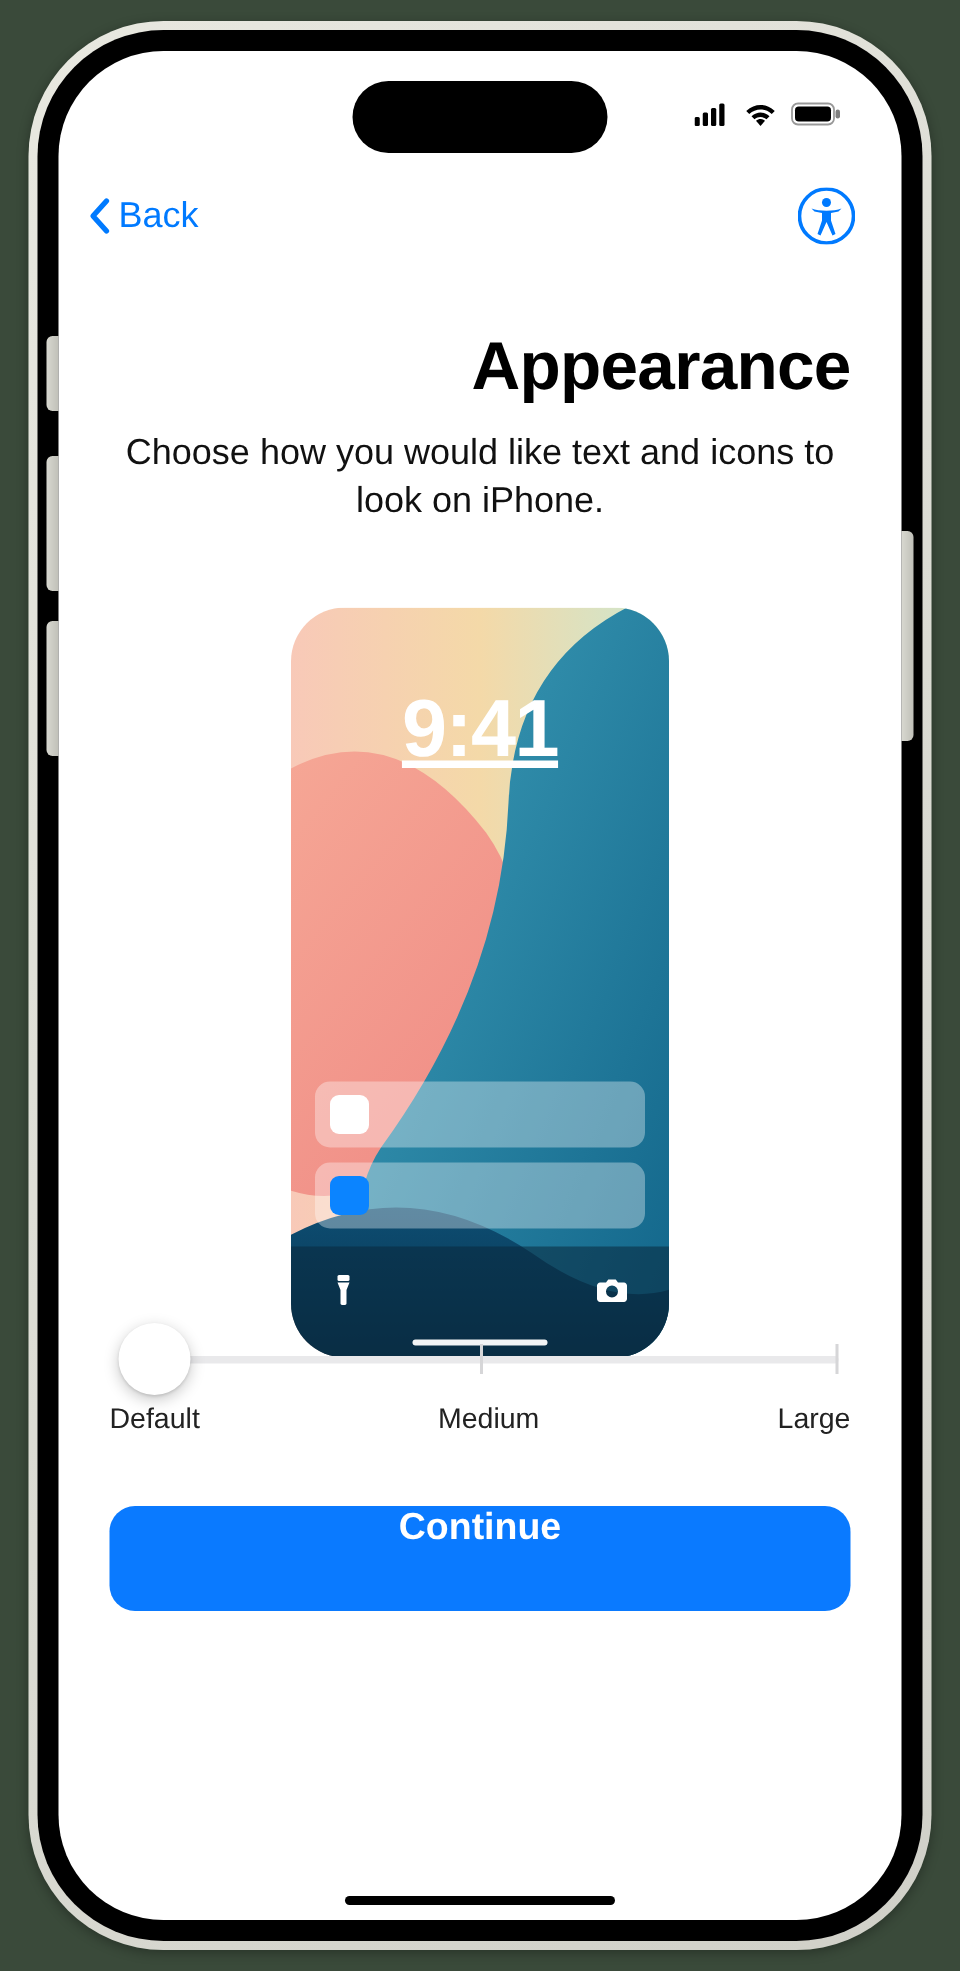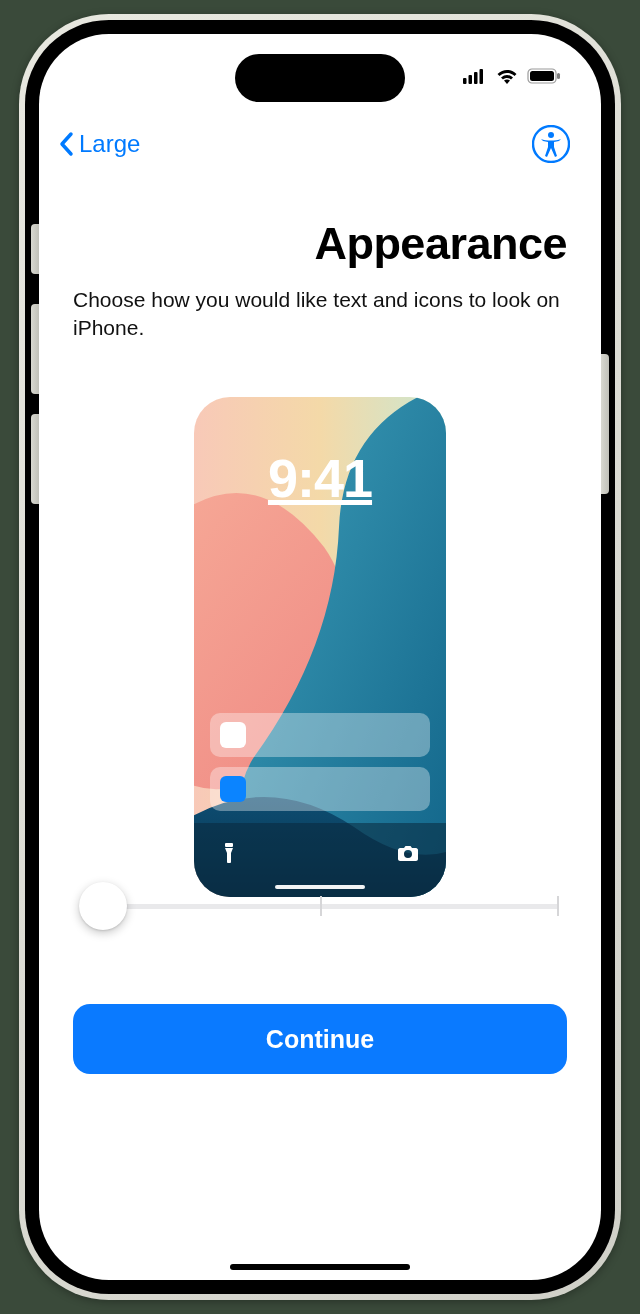--- a/index.html
+++ b/index.html
@@ -73,21 +73,21 @@
       justify-content: space-between;
       padding: 0 28px 0 18px;
     }
     .back-btn { display: flex; align-items: center; color: #007aff; font-size: 24px; cursor: pointer; }
     .back-btn svg { margin-right: 2px; }
     .accessibility-icon { width: 44px; height: 44px; display: flex; align-items: center; justify-content: center; cursor: pointer; }
 
     .content { position: absolute; top: 160px; left: 0; right: 0; bottom: 0; padding: 0 34px; }
 
     .title { font-size: 45px; font-weight: 700; text-align: right; margin-top: 24px; letter-spacing: -0.5px; }
-    .subtitle { font-size: 21px; margin-top: 16px; line-height: 1.35; color: #111; font-weight: 400; }
+    .subtitle { font-size: 24px; text-align: center; margin-top: 16px; line-height: 1.35; color: #111; font-weight: 400; }
 
     .preview-wrap { display: flex; justify-content: center; margin-top: 54px; }
     .preview {
       width: 252px;
       height: 500px;
       border-radius: 36px;
       overflow: hidden;
       position: relative;
     }
     .preview-bg { position: absolute; inset: 0; }
@@ -176,21 +176,21 @@
       position: absolute;
       left: 34px; right: 34px;
       top: 970px;
       height: 70px;
       background: #0a7aff;
       border-radius: 17px;
       color: #fff;
       font-size: 25px;
       font-weight: 600;
       display: flex;
-      align-items: center;
+      align-items: flex-start;
       justify-content: center;
       cursor: pointer;
     }
 
     .home-indicator {
       position: absolute;
       left: 50%;
       bottom: 10px;
       transform: translateX(-50%);
       width: 180px;
@@ -238,21 +238,21 @@
             </svg>
           </span>
         </div>
       </div>
 
       <div class="nav-bar">
         <div class="back-btn">
           <svg width="20" height="28" viewBox="0 0 20 28">
             <path d="M14 4 L5 14 L14 24" fill="none" stroke="#007aff" stroke-width="3.5" stroke-linecap="round" stroke-linejoin="round"></path>
           </svg>
-          <span>Large</span>
+          <span>Back</span>
         </div>
         <div class="accessibility-icon">
           <svg width="38" height="38" viewBox="0 0 38 38">
             <circle cx="19" cy="19" r="18" fill="none" stroke="#007aff" stroke-width="2.4"></circle>
             <circle cx="19" cy="10" r="3" fill="#007aff"></circle>
             <path d="M9 14 C14 16 24 16 29 14 L27 16 L22 17 L22 22 L25 31 L23 32 L19 23 L15 32 L13 31 L16 22 L16 17 L11 16 Z" fill="#007aff"></path>
           </svg>
         </div>
       </div>
 
@@ -312,20 +312,25 @@
         </div>
       </div>
 
       <div class="slider-row">
         <div class="slider-track">
           <div class="slider-line"></div>
           <div class="slider-tick tick-mid"></div>
           <div class="slider-tick tick-right"></div>
           <div class="slider-knob"></div>
         </div>
+        <div class="slider-labels">
+          <span>Default</span>
+          <span>Medium</span>
+          <span>Large</span>
+        </div>
       </div>
 
       <div class="continue-btn">
         <span>Continue</span>
       </div>
 
       <div class="home-indicator"></div>
 
     </div>
   </div>

